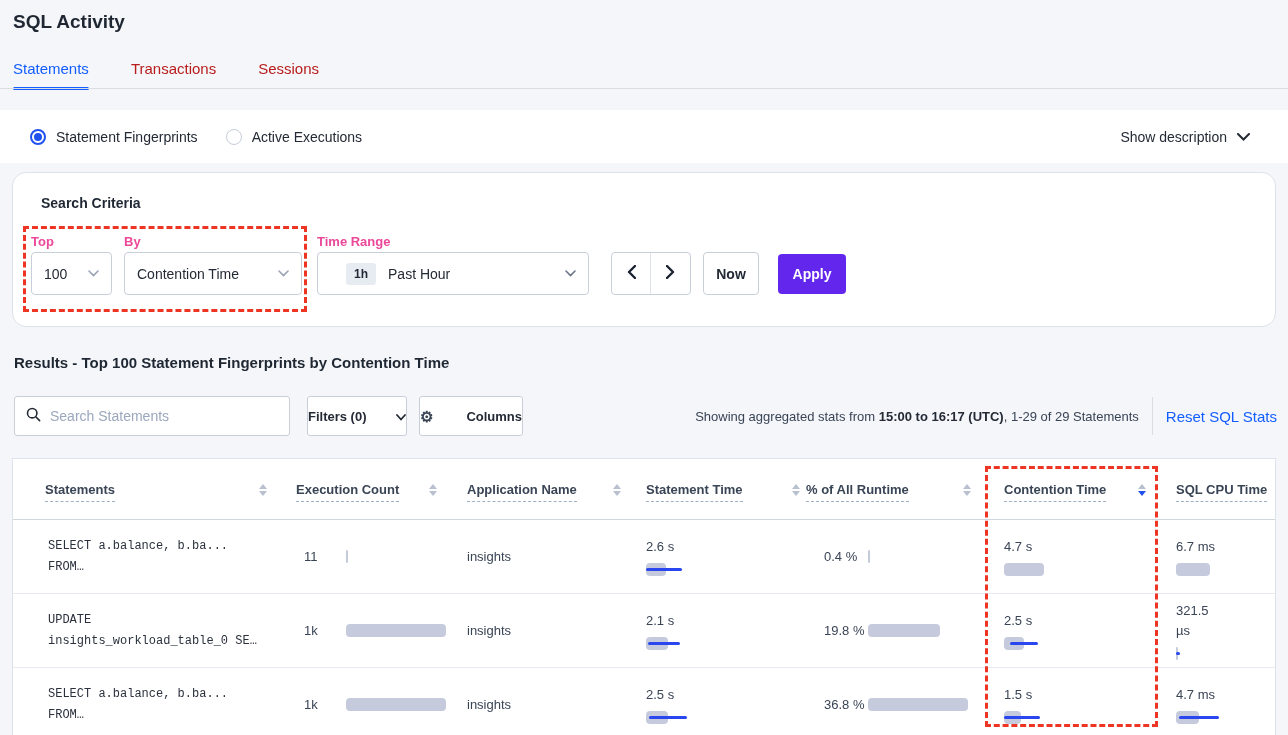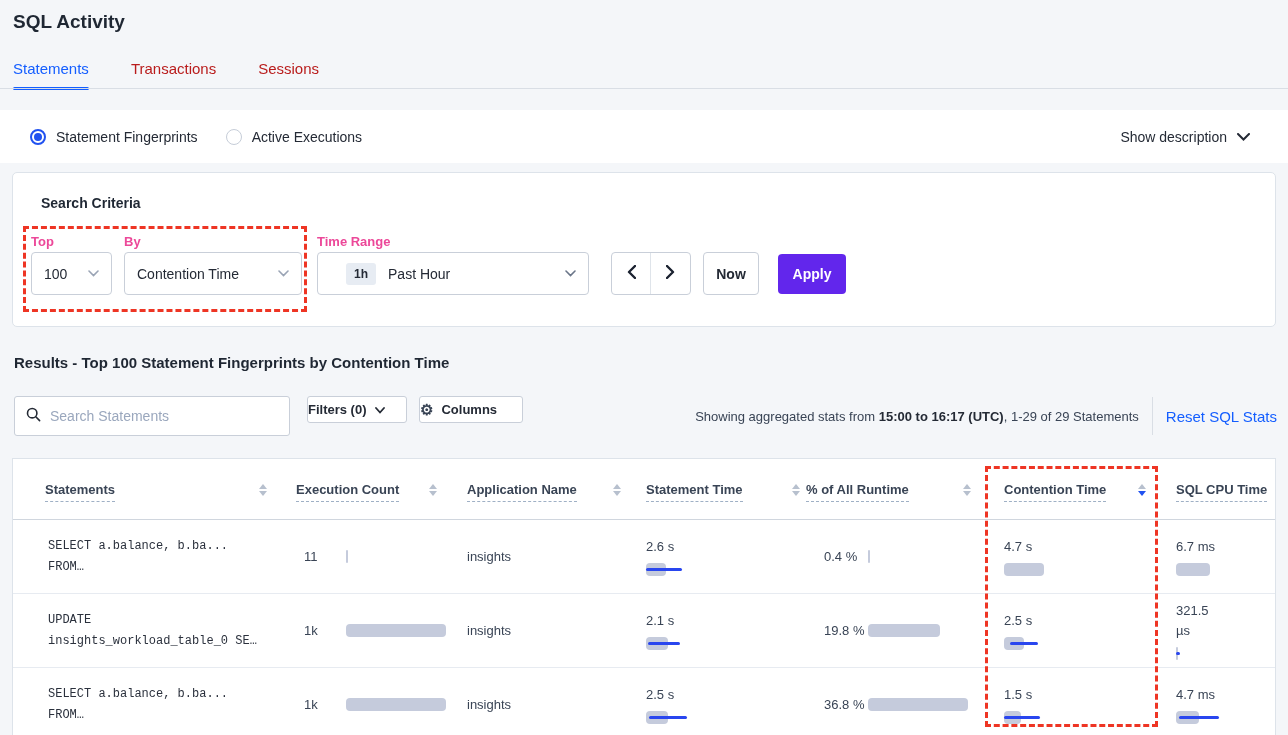--- a/index.html
+++ b/index.html
@@ -22,40 +22,40 @@
   .mode-strip { position:absolute; left:0; top:110px; width:100%; height:53px; background:#fff; display:flex; align-items:center; }
   .radio-group { display:flex; align-items:center; gap:28px; margin-left:30px; }
   .radio-opt { display:flex; align-items:center; gap:10px; font-size:14px; color:#242a35; cursor:pointer; }
   .radio { width:16px; height:16px; border-radius:50%; position:relative; }
   .radio.sel { border:2px solid #2152f0; background:#fff; }
   .radio.sel::after { content:""; position:absolute; left:2px; top:2px; width:8px; height:8px; border-radius:50%; background:#2152f0; }
   .radio.unsel { border:1.5px solid #c6cdd8; background:#fff; }
   .show-desc { position:absolute; right:38px; top:0; height:53px; display:flex; align-items:center; gap:10px; font-size:14px; color:#242a35; cursor:pointer; }
 
   
-  .sc-card { position:absolute; left:12px; top:172px; width:1264px; height:155px; background:#fff; border:1px solid #dde3ea; border-radius:5px; }
+  .sc-card { position:absolute; left:12px; top:172px; width:1264px; height:155px; background:#fff; border:1px solid #dde3ea; border-radius:14px; }
   .sc-title { position:absolute; left:28px; top:22px; font-size:14px; font-weight:bold; color:#1f2733; }
   .field-label { position:absolute; font-size:13px; font-weight:bold; color:#ec4899; }
   .select { position:absolute; top:79px; height:43px; border:1px solid #c9cfd9; border-radius:4px; background:#fff; display:flex; align-items:center; padding:0 12px; font-size:14px; color:#242a35; cursor:pointer; }
   .select .chev { margin-left:auto; }
   .chev svg { display:block; }
   .time-badge { background:#e7ecf3; border-radius:3px; padding:4px 8px; font-size:12px; font-weight:bold; margin-right:12px; color:#242a35; }
   .arrow-group { position:absolute; left:598px; top:79px; width:80px; height:43px; border:1px solid #c9cfd9; border-radius:4px; background:#fff; display:flex; }
   .arrow-btn { width:50%; display:flex; align-items:center; justify-content:center; cursor:pointer; }
   .arrow-btn:first-child { border-right:1px solid #dfe4ea; }
   .now-btn { position:absolute; left:690px; top:79px; width:56px; height:43px; border:1px solid #c9cfd9; border-radius:4px; background:#fff; display:flex; align-items:center; justify-content:center; font-size:14px; font-weight:bold; color:#242a35; cursor:pointer; }
   .apply-btn { position:absolute; left:765px; top:81px; width:68px; height:40px; border:none; border-radius:4px; background:#6226ec; color:#fff; font-size:14px; font-weight:bold; display:flex; align-items:center; justify-content:center; cursor:pointer; font-family:"Liberation Sans",sans-serif; }
 
   
   .results-heading { position:absolute; left:14px; top:354px; font-size:15px; font-weight:bold; color:#1f2733; }
   .toolbar { position:absolute; left:14px; top:396px; right:11px; height:40px; }
   .search-box { position:absolute; left:0; top:0; width:276px; height:40px; border:1px solid #c9cfd9; border-radius:3px; background:#fff; display:flex; align-items:center; padding-left:11px; gap:9px; }
   .search-box input { border:none; outline:none; font-size:14px; font-family:"Liberation Sans",sans-serif; color:#242a35; width:220px; background:transparent; }
   .search-box input::placeholder { color:#9aa7bd; }
-  .tb-btn { position:absolute; top:0; height:27px; border:1px solid #c9cfd9; border-radius:3px; background:#fff; display:flex; align-items:center; justify-content:flex-start; gap:8px; font-size:13px; font-weight:bold; color:#242a35; cursor:pointer; }
+  .tb-btn { position:absolute; top:0; height:40px; border:1px solid #c9cfd9; border-radius:3px; background:#fff; display:flex; align-items:center; justify-content:space-between; gap:8px; font-size:13px; font-weight:bold; color:#242a35; cursor:pointer; }
   .filters-btn { left:293px; width:100px; }
   .columns-btn { left:405px; width:104px; }
   .right-cluster { position:absolute; right:0; top:0; height:40px; display:flex; align-items:center; gap:13px; }
   .stats-text { font-size:13px; color:#394455; white-space:pre; }
   .stats-text b { color:#242a35; }
   .v-divider { width:1px; height:38px; background:#d9dee5; }
   .reset-link { font-size:15px; color:#145eff; cursor:pointer; white-space:nowrap; }
 
   
   .table-card { position:absolute; left:12px; top:458px; width:1264px; height:300px; background:#fff; border:1px solid #dde3ea; border-bottom:none; }

